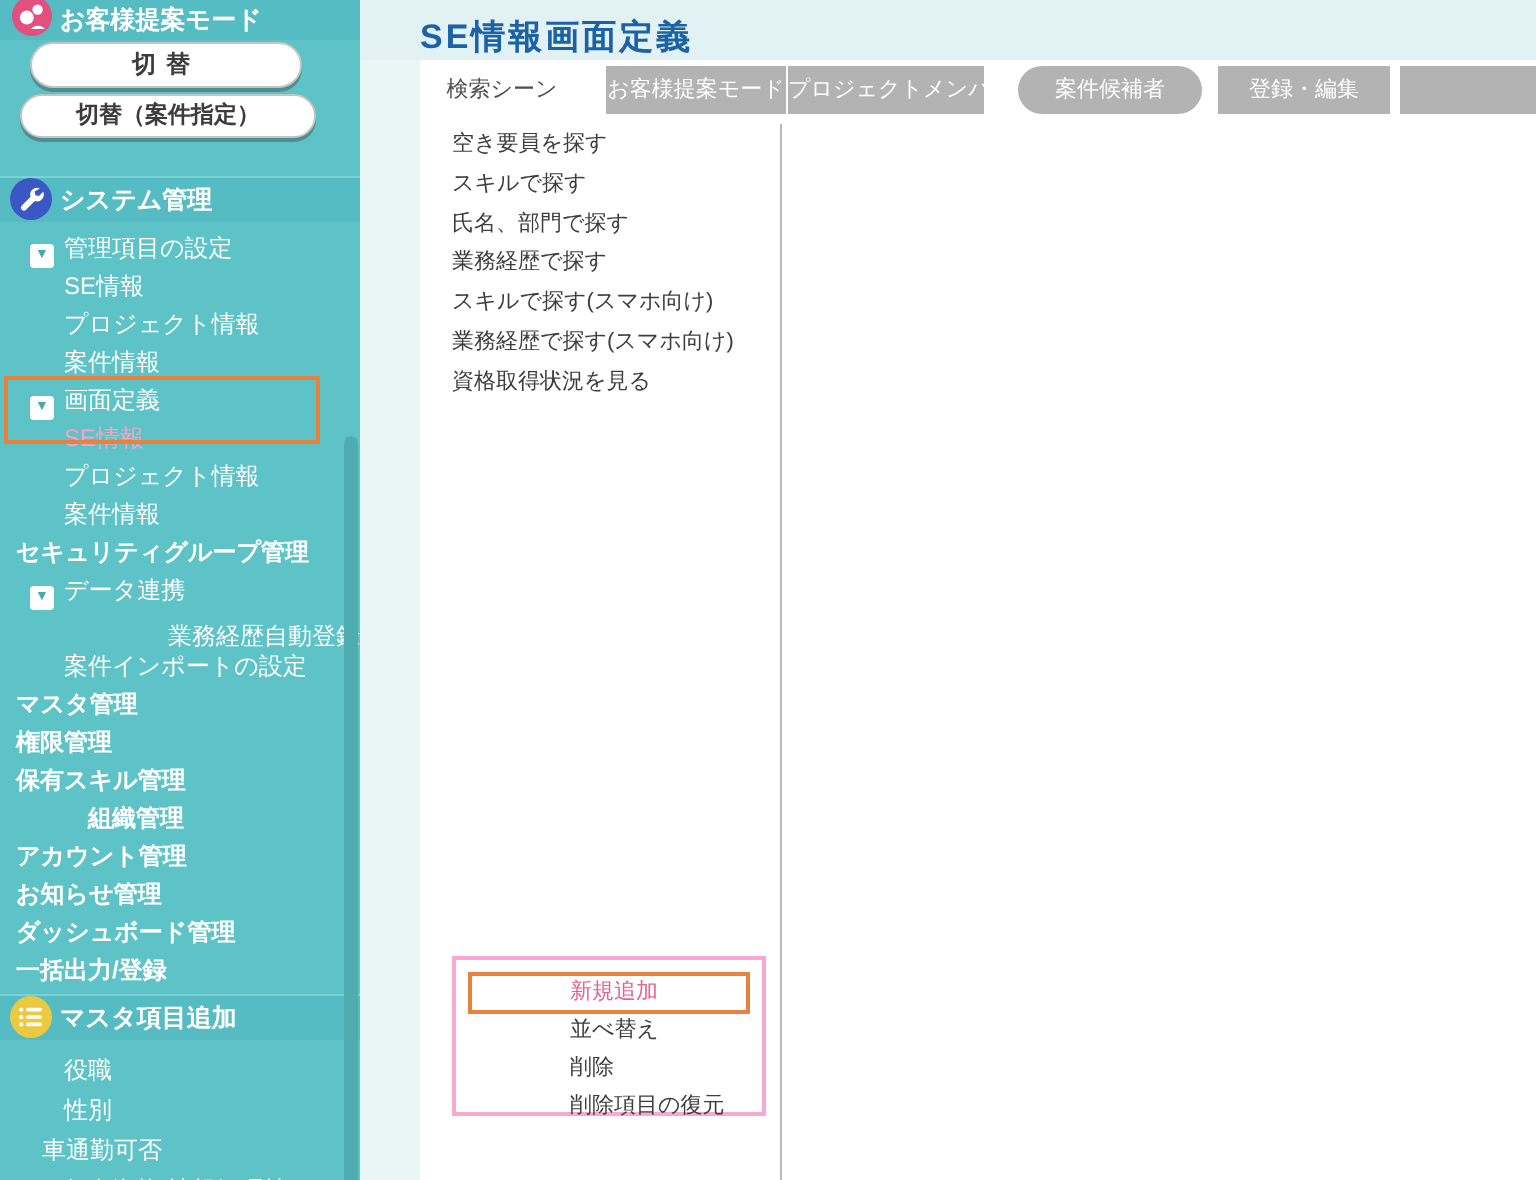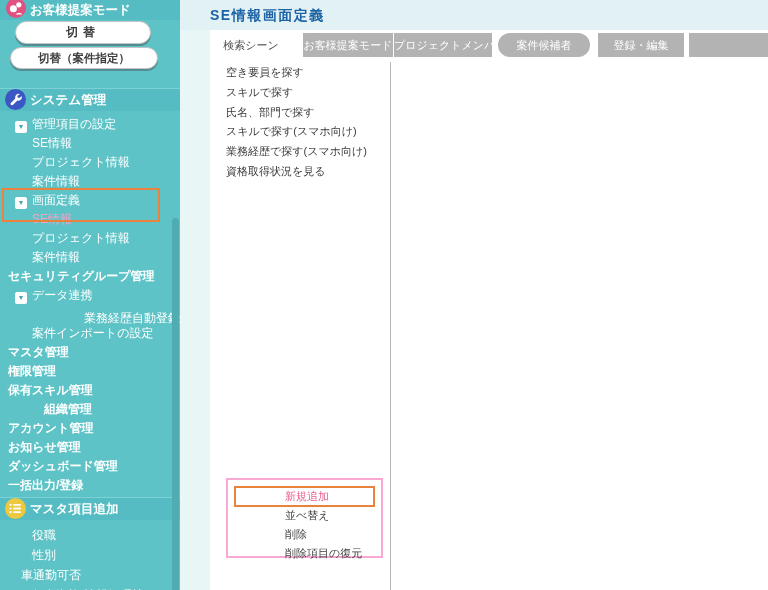--- a/index.html
+++ b/index.html
@@ -8,21 +8,21 @@
     position:relative; overflow:hidden; background:#fff;
     font-family:"Liberation Sans", sans-serif;
     -webkit-font-smoothing:antialiased;
   }
   
   .main-bg   { position:absolute; left:180px; top:0; width:588px; height:590px; background:#ffffff; }
   .pale-col  { position:absolute; left:180px; top:0; width:30px; height:590px; background:#e9f6f6; }
   .top-band  { position:absolute; left:180px; top:0; width:588px; height:30px; background:#e2f1f3; }
   .page-title{
     position:absolute; left:210px; top:7px;
-    font-size:14px; font-weight:bold; color:#1b62a6; letter-spacing:1.5px;
+    font-size:17px; font-weight:bold; color:#1b62a6; letter-spacing:1.5px;
   }
   .tabs { position:absolute; left:210px; top:33px; width:558px; height:20px; display:flex; }
   .tab  {
     height:24px; line-height:24px; text-align:center;
     font-size:11px; color:#ffffff; background:#b3b3b3;
     white-space:nowrap; overflow:hidden; cursor:default;
   }
   .tab.active { background:#ffffff; color:#4f4f4f; }
   .tab-filler { flex:1; background:#b3b3b3; height:24px; }
   .v-divider { position:absolute; left:390px; top:62px; width:1px; height:528px; background:#b9b9b9; }
@@ -93,31 +93,32 @@
 
 <div class="main-bg"></div>
 <div class="pale-col"></div>
 <div class="top-band"></div>
 <div class="page-title">SE情報画面定義</div>
 
 <div class="tabs" id="tab-bar">
     <div class="tab active" style="width: 82px; margin-left: 0px;">検索シーン</div>
     <div class="tab" style="width: 90px; margin-left: 11px;">お客様提案モード</div>
     <div class="tab" style="width: 98px; margin-left: 1px;">プロジェクトメンバー</div>
-    <div class="tab" style="width: 92px; margin-left: 6px; border-radius: 12px;">案件候補者</div>
+    <div class="tab" style="width: 92px; margin-left: 17px; border-radius: 12px;">案件候補者</div>
     <div class="tab" style="width: 86px; margin-left: 8px;">登録・編集</div>
     <div class="tab-filler" style="margin-left: 5px;"></div>
   </div>
 
 <div class="v-divider"></div>
 
 <ul class="scene-list" id="scene-list">
     <li>空き要員を探す</li>
     <li>スキルで探す</li>
     <li>氏名、部門で探す</li>
+    <li>業務経歴で探す</li>
     <li>スキルで探す(スマホ向け)</li>
     <li>業務経歴で探す(スマホ向け)</li>
     <li>資格取得状況を見る</li>
   </ul>
 
 <div class="menu-box" id="menu-box">
   <div class="menu-annotation"></div>
 <div class="menu-item pink">新規追加</div>
     <div class="menu-item">並べ替え</div>
     <div class="menu-item">削除</div>

